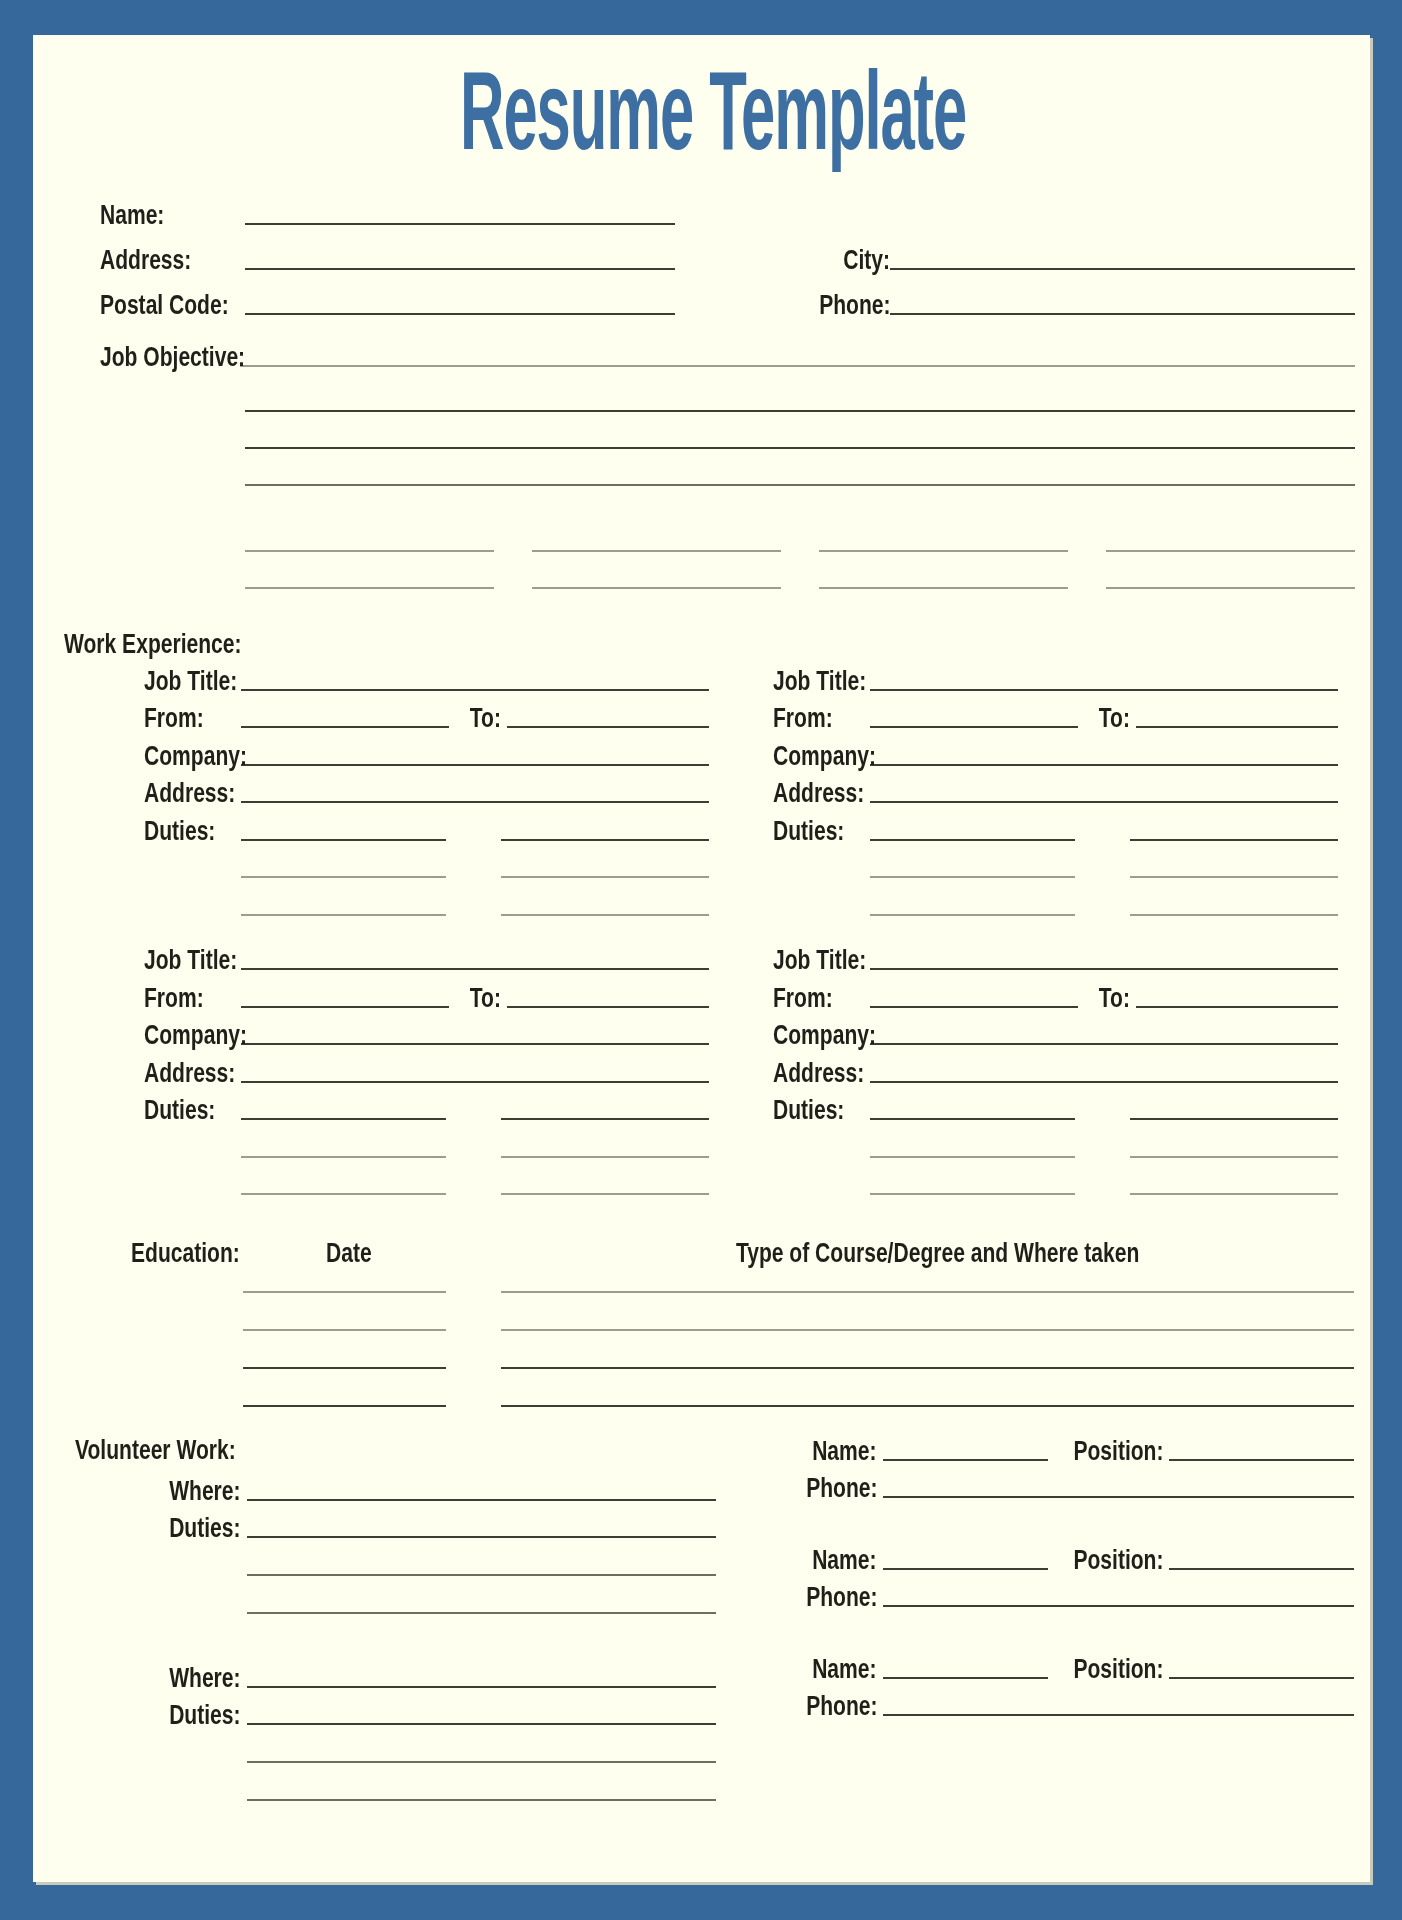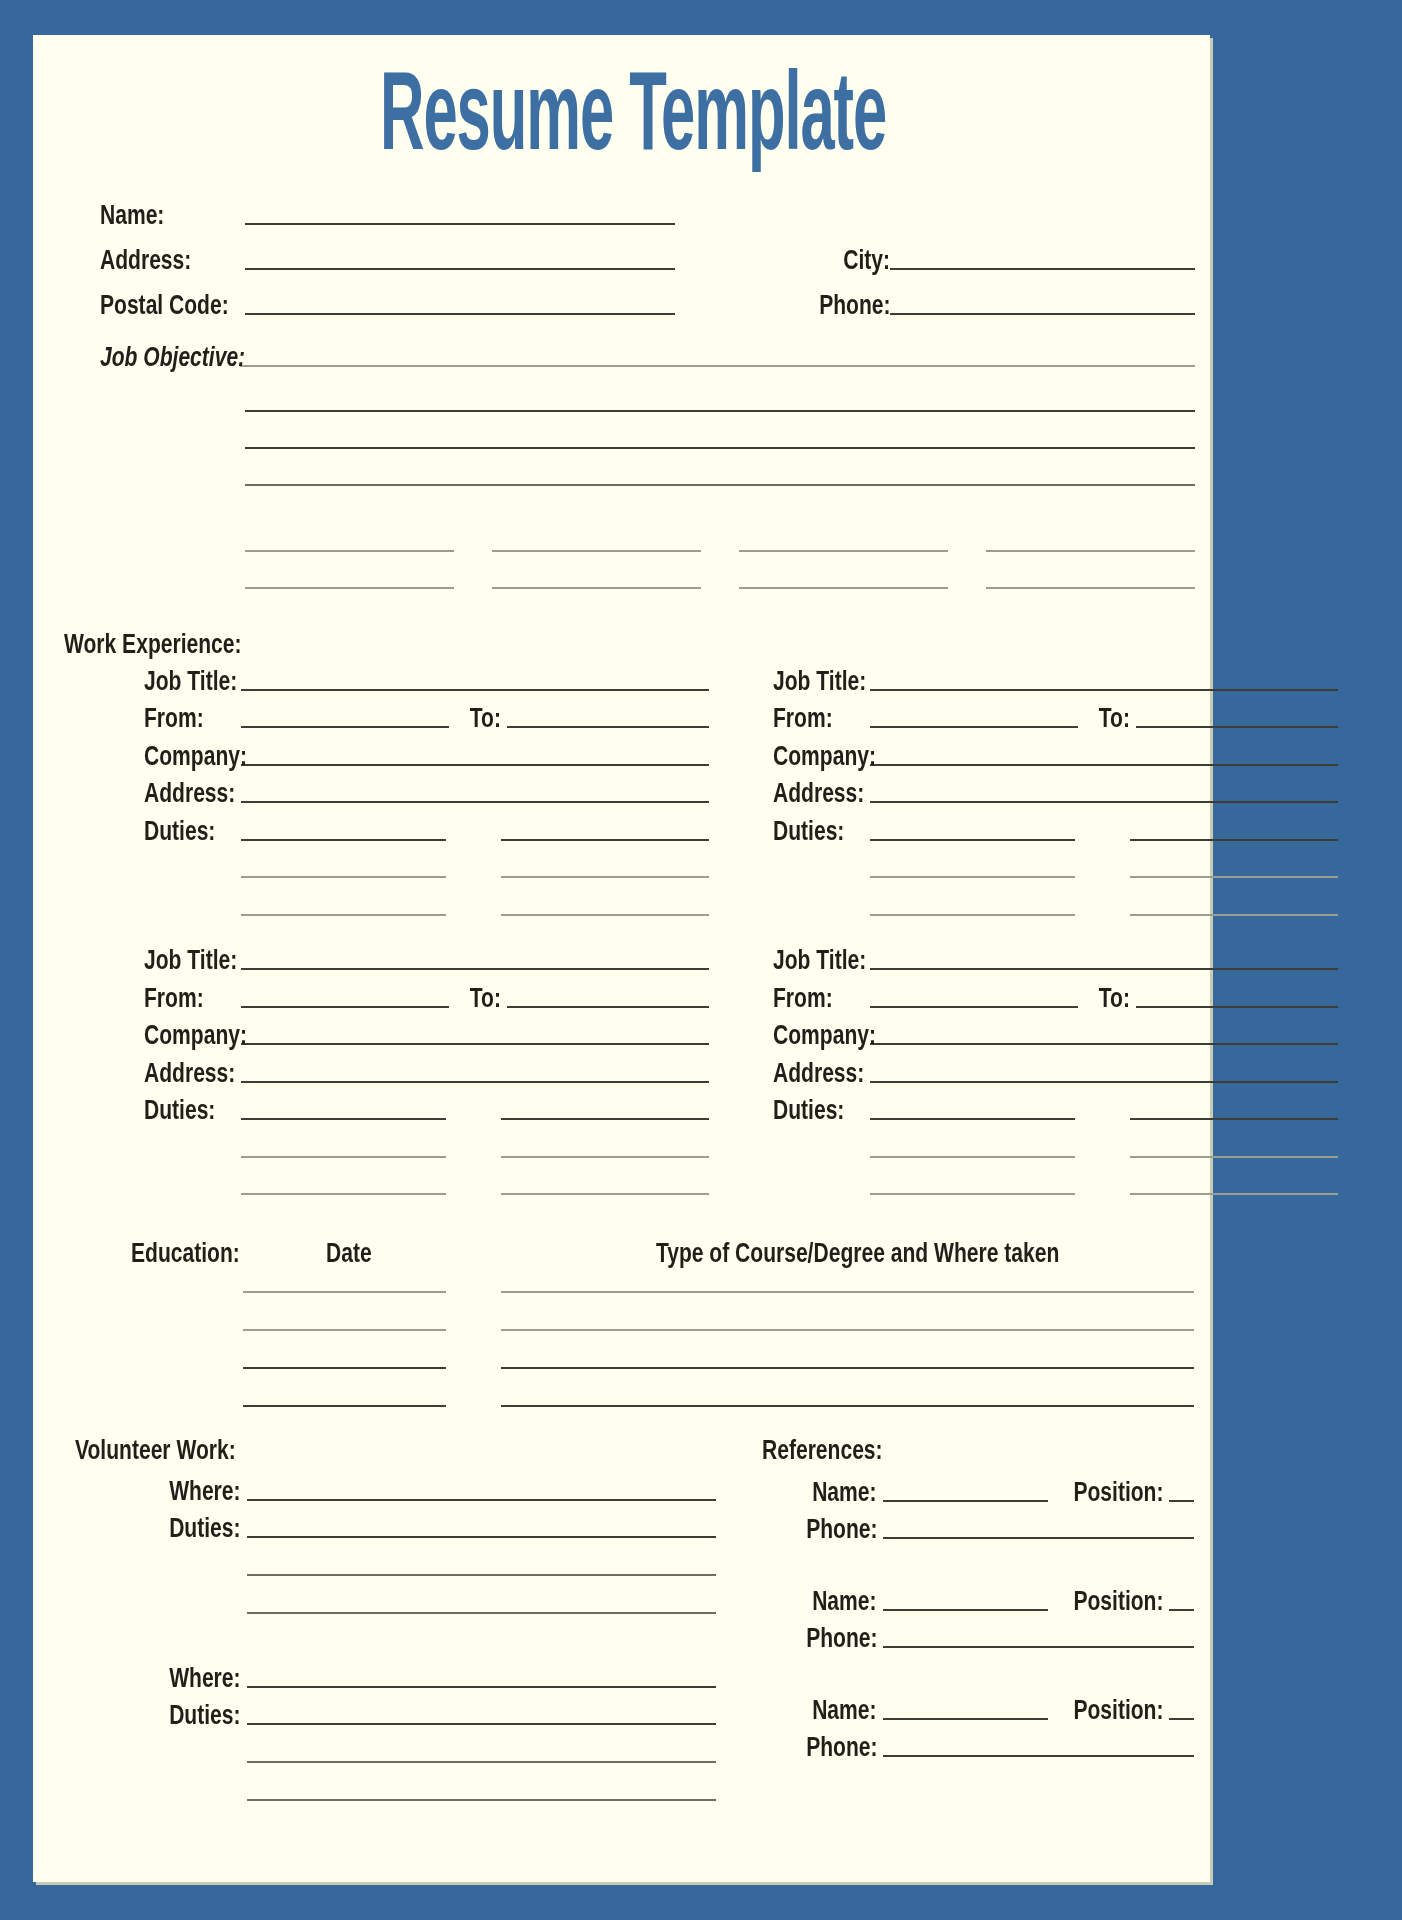--- a/index.html
+++ b/index.html
@@ -4,21 +4,21 @@
 <style>
   * { margin:0; padding:0; box-sizing:border-box; }
   html,body { background:#5a5a5a; }
   .page {
     position:relative; width:1402px; height:1920px;
     background: var(--border_blue, #36689B);
     font-family:"Liberation Sans", sans-serif;
     overflow:hidden;
   }
   .sheet {
-    position:absolute; left:33px; top:35px; width:1177px; height:1847px;
+    position:absolute; left:33px; top:35px; width:1337px; height:1847px;
     background: var(--paper, #FFFFEF);
     box-shadow: 3px 3px 0 #c9cabb;
   }
   .title {
     margin-top:26px; height:100px; line-height:100px;
     text-align:center; padding-left:24px;
     font-size:112px; font-weight:bold;
     color: var(--title_blue, #3D6FA3);
     white-space:nowrap;
   }
@@ -43,21 +43,21 @@
   
   .contact { margin:19px 15px 0 67px; }
   .c-row { height:45px; }
   .cl1 { width:145px; }
   .cline1 { width:430px; }
   .csp { width:115px; }
   .cl2 { width:100px; text-align:right;text-decoration:underline; }
 
   
   .objective { margin:7px 15px 0 67px; }
-  .o-label { width:140px;font-style:italic; }
+  .o-label { width:140px; }
   .o-row1 { height:45px; }
   .o-extra { height:37px; }
   .o-extra.h45 { height:45px; }
   .o-ind { width:145px; }
 
   
   .skills { margin:29px 15px 0 67px; }
   .sk-row { height:37px; }
   .sk-label { width:145px; }
   .sk-lines { flex:1; display:flex; gap:38px; align-items:flex-end; }
@@ -407,23 +407,20 @@
               <div class="line mid flex1"></div>
           </div>
           <div class="v-row v-extra">
             <div class="v-ind"></div>
               <div class="line mid flex1"></div>
           </div>
         </div>
         </div>
 
       <div class="ref-col">
-        <div class="sec-lblrow">
-            <span class="lbl">References:</span>
-          </div>
         <div class="ref-block">
           <div class="r-name">
             <div class="rbox"><span class="lbl-r">Name:</span></div>
             <div class="line rline-name"></div>
             <div class="rbox"><span class="lbl-r">Position:</span></div>
             <div class="line rline-pos"></div>
           </div>
           <div class="r-phone">
             <div class="rbox"><span class="lbl-r">Phone:</span></div>
             <div class="line rline-phone"></div>

